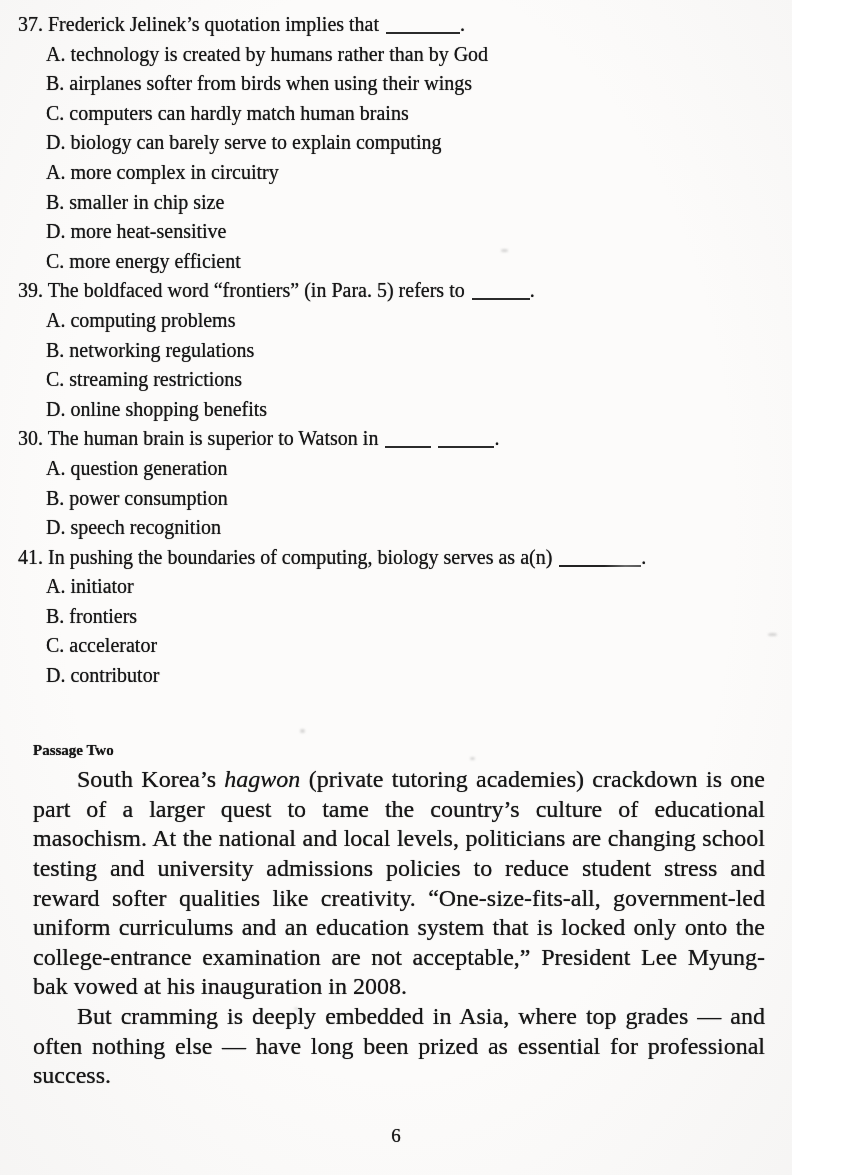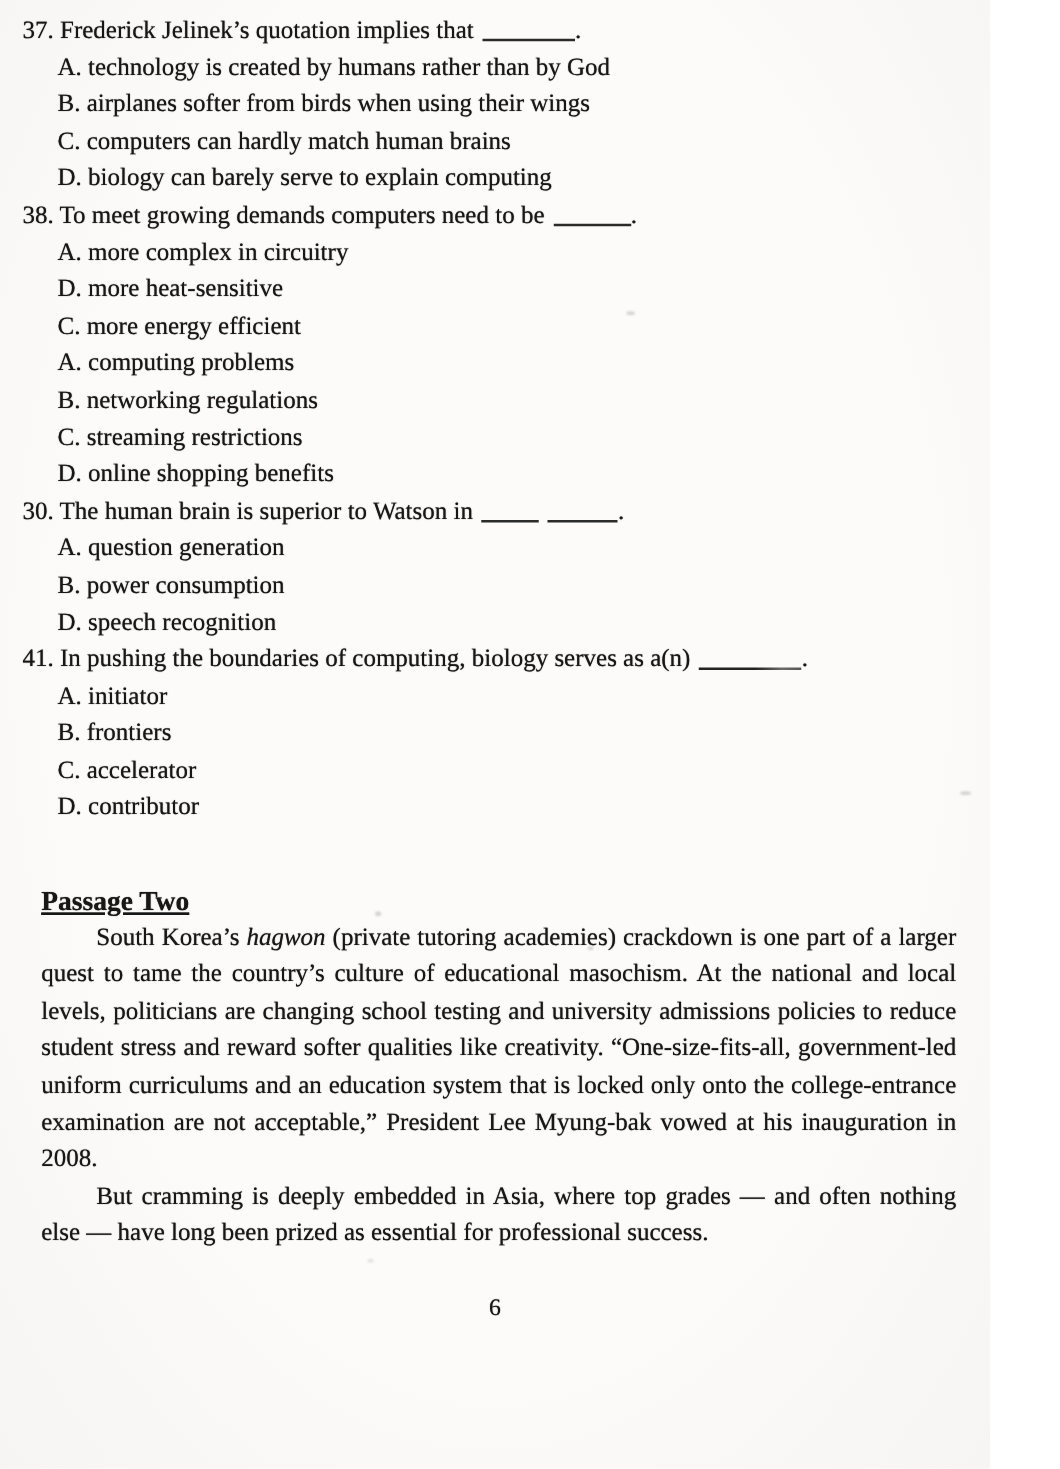--- a/index.html
+++ b/index.html
@@ -44,27 +44,26 @@
   .blank-b { margin-left: 7px; }
   .w37 { width: 74px; }
   .w38 { width: 62px; }
   .w39 { width: 58px; }
   .w40a { width: 46px; }
   .w40b { width: 56px; }
   .w41 { width: 82px; }
   
   .passage-heading {
     font-weight: bold;
-    font-size: 22px;
+    font-size: 15px;
     line-height: 29.6px;
     margin: 45px 18px 0 33px;
-    text-decoration: underline;
   }
   .para {
-    font-size: 20px;
+    font-size: 24px;
     line-height: 29.6px;
     text-align: justify;
     text-indent: 44px;
     margin: 0 27px 0 33px;
   }
   .italic { font-style: italic; }
   
   .footer {
     margin-top: 33px;
     text-align: center;
@@ -94,27 +93,28 @@
 
     <div class="q-block">
       <div class="q-head"><span>37.</span> <span>Frederick Jelinek’s quotation implies that</span><span class="blank w37"></span><span>.</span></div>
       <div class="opt">A. technology is created by humans rather than by God</div>
       <div class="opt">B. airplanes softer from birds when using their wings</div>
       <div class="opt">C. computers can hardly match human brains</div>
       <div class="opt">D. biology can barely serve to explain computing</div>
     </div>
 
     <div class="q-block">
-      <div class="q-head"><span>38.</span> <span>To meet growing demands computers need to be</span><span class="blank w38"></span><span>.</span></div>
       <div class="opt">A. more complex in circuitry</div>
+      <div class="opt">B. smaller in chip size</div>
       <div class="opt">D. more heat-sensitive</div>
       <div class="opt">C. more energy efficient</div>
     </div>
 
     <div class="q-block">
+      <div class="q-head"><span>39.</span> <span>The boldfaced word “frontiers” (in Para. 5) refers to</span><span class="blank w39"></span><span>.</span></div>
       <div class="opt">A. computing problems</div>
       <div class="opt">B. networking regulations</div>
       <div class="opt">C. streaming restrictions</div>
       <div class="opt">D. online shopping benefits</div>
     </div>
 
     <div class="q-block">
       <div class="q-head"><span>30.</span> <span>The human brain is superior to Watson in</span><span class="blank w40a"></span><span class="blank blank-b w40b"></span><span>.</span></div>
       <div class="opt">A. question generation</div>
       <div class="opt">B. power consumption</div>

